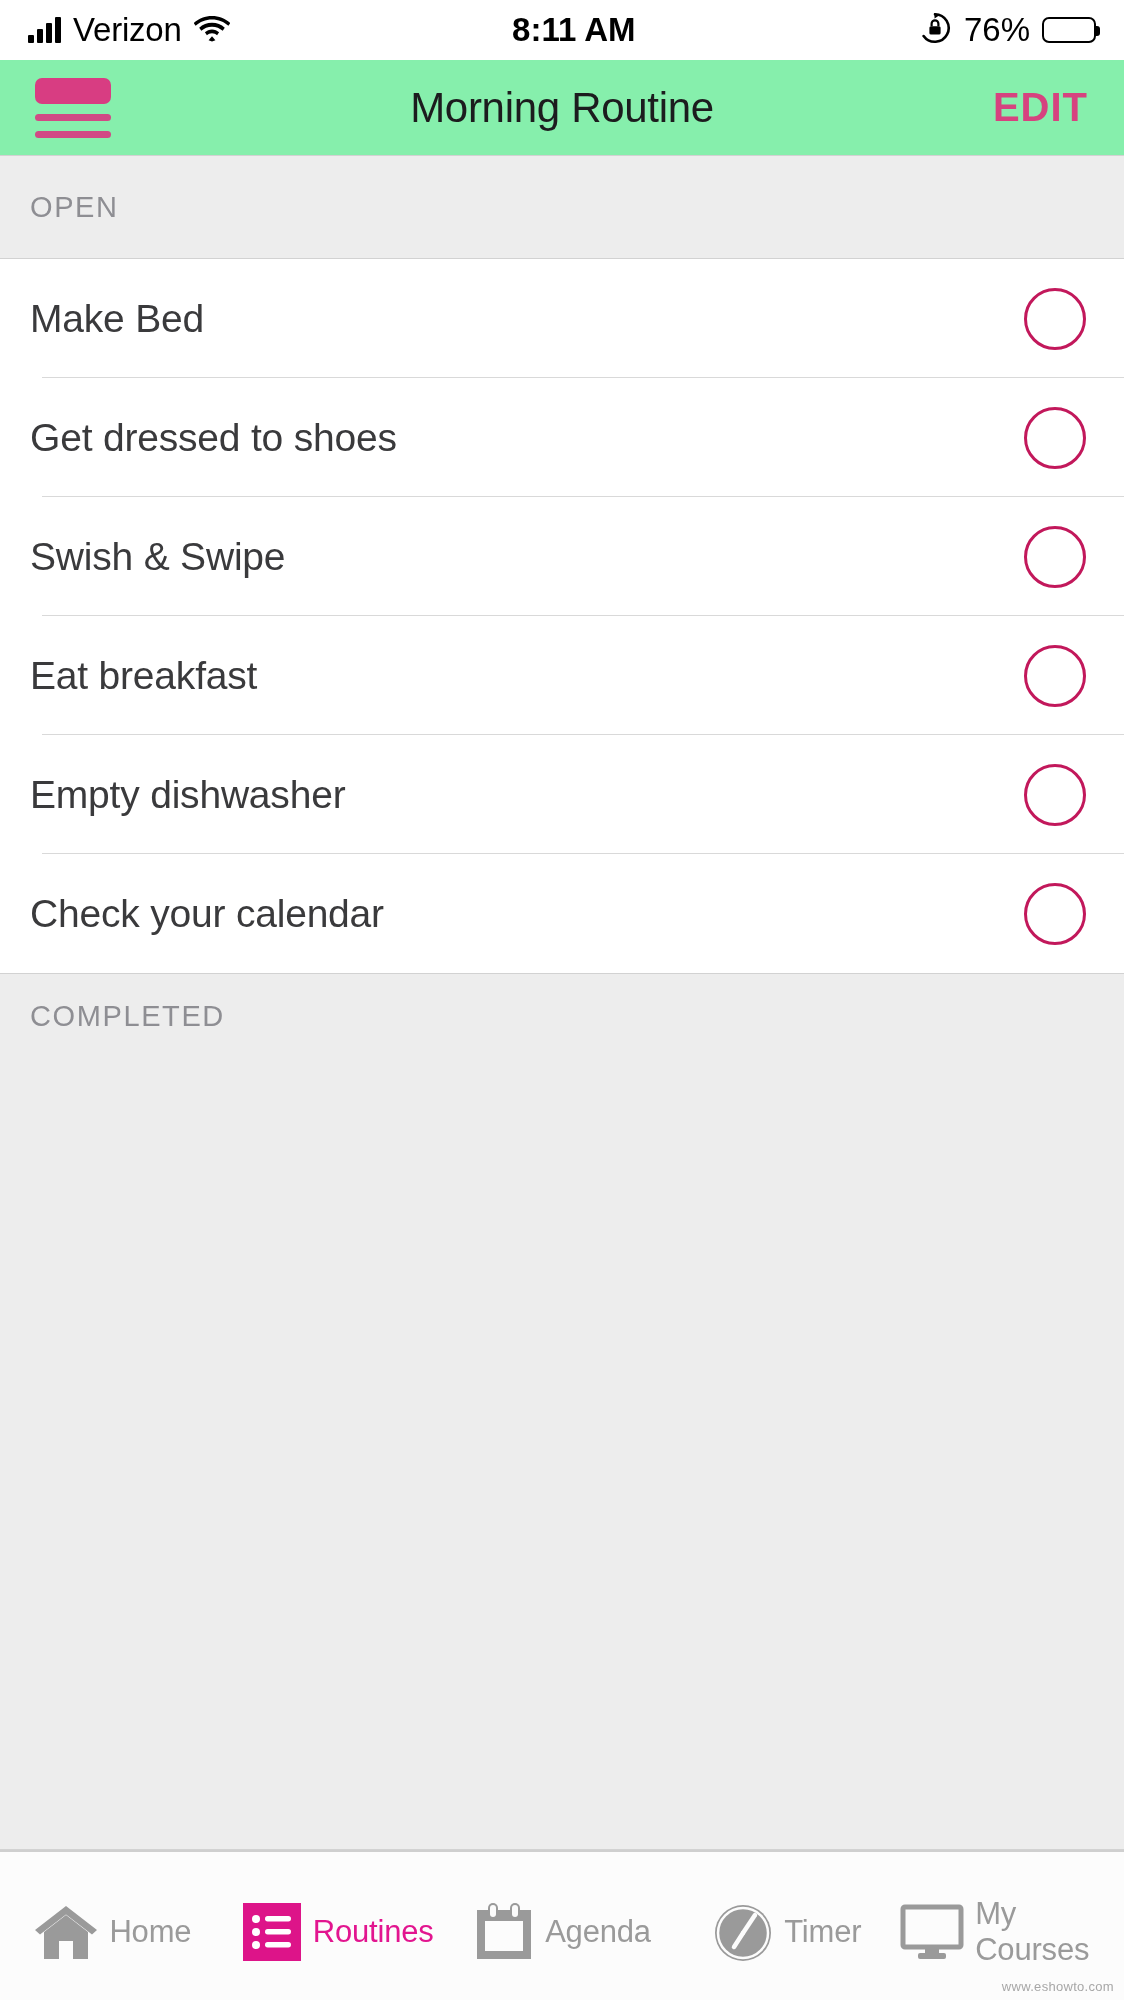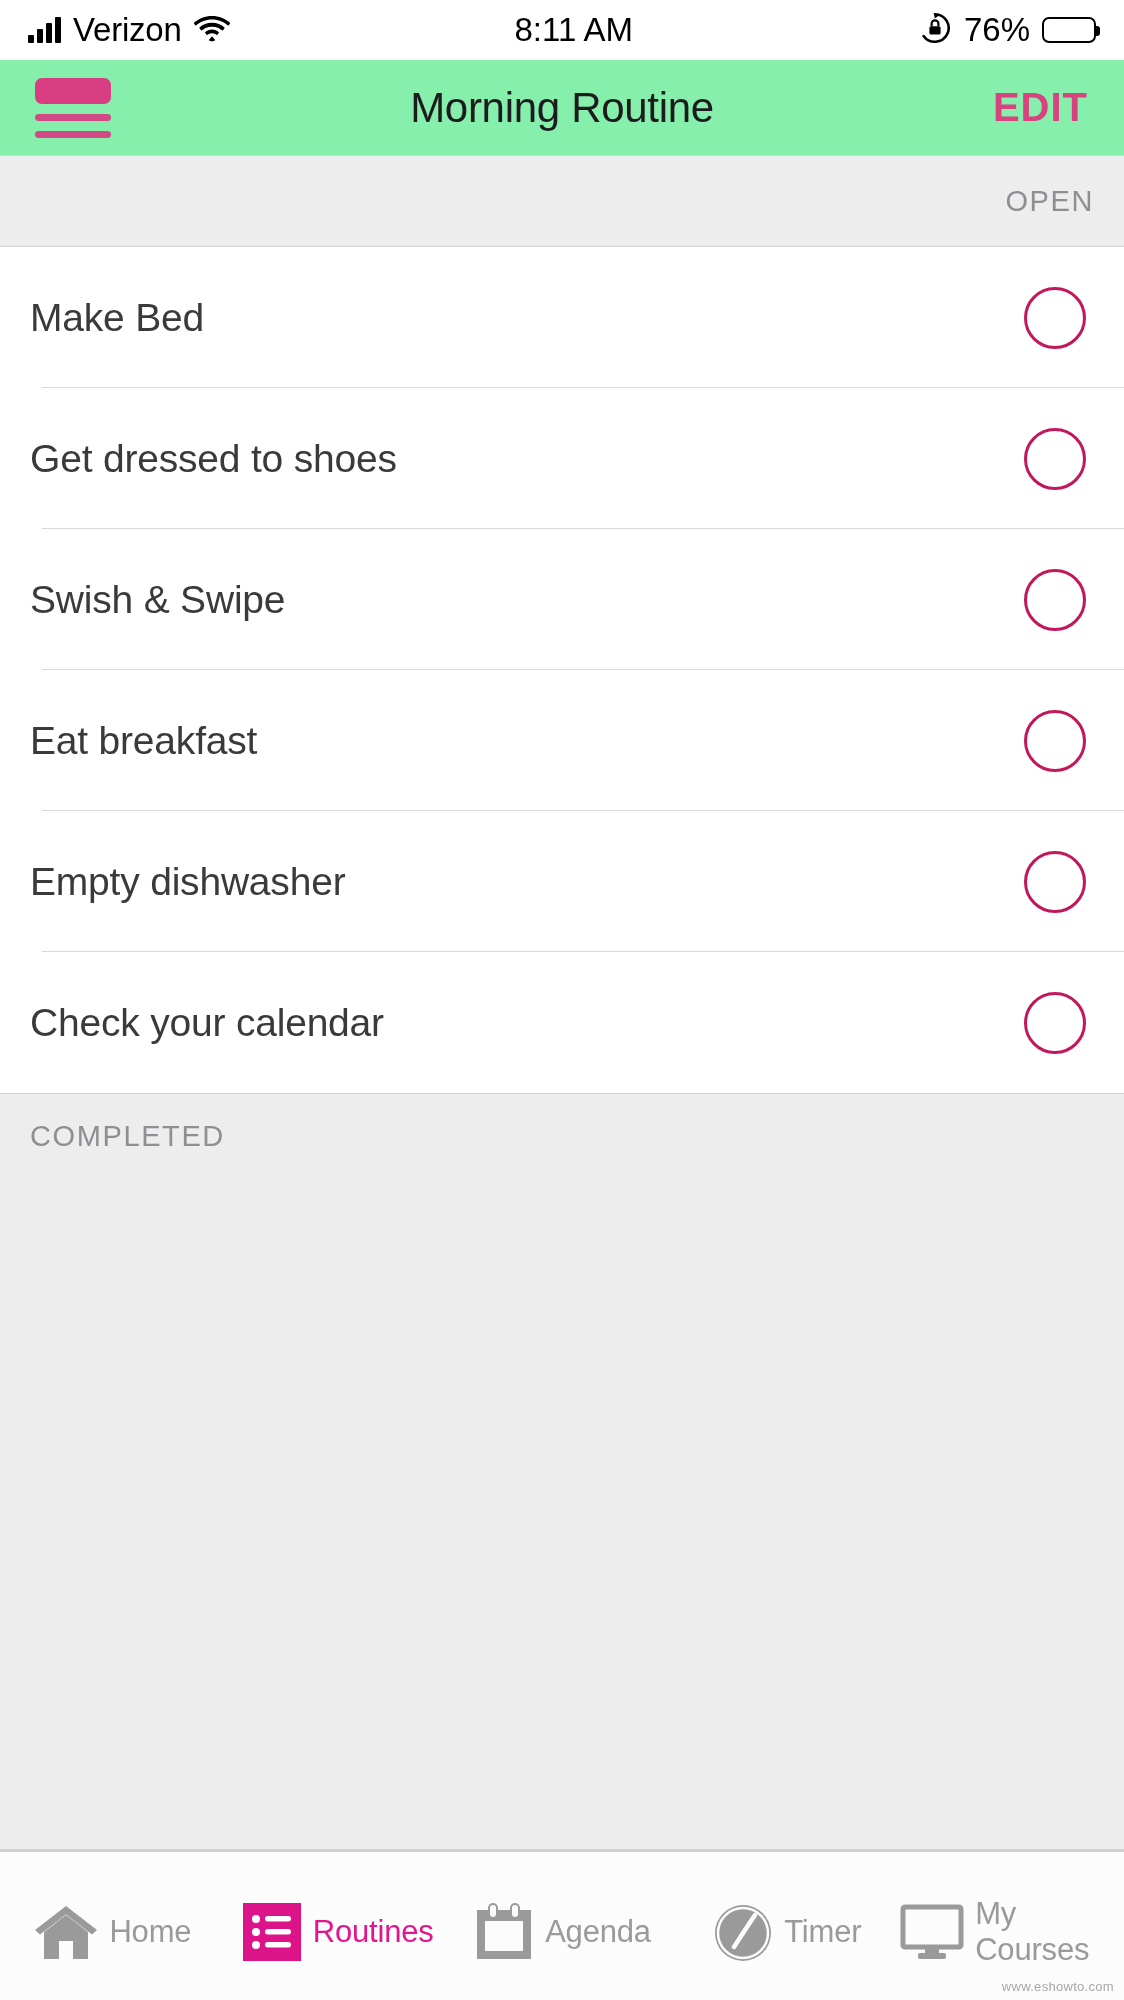--- a/index.html
+++ b/index.html
@@ -24,21 +24,21 @@
     flex:0 0 60px;
     display:flex; align-items:center;
     padding:0 28px;
     background:#ffffff;
     color:#000;
   }
   .sb-left { display:flex; align-items:center; gap:12px; flex:0 0 auto; }
   .sb-center { flex:1 1 auto; display:flex; justify-content:center; align-items:center; }
   .sb-right { display:flex; align-items:center; gap:12px; flex:0 0 auto; }
   .carrier { font-size:33px; font-weight:400; letter-spacing:-0.2px; color:#000; }
-  .sb-time { font-size:33px; font-weight:400; color:#000; letter-spacing:0px; }
+  .sb-time { font-size:33px; font-weight:700; color:#000; letter-spacing:0px; }
   .battery-pct { font-size:33px; font-weight:400; color:#000; }
 
   .signal { display:flex; align-items:flex-end; gap:3px; height:26px; }
   .signal i { display:block; width:6px; background:#000; border-radius:1px; }
   .signal i:nth-child(1){ height:8px; }
   .signal i:nth-child(2){ height:14px; }
   .signal i:nth-child(3){ height:20px; }
   .signal i:nth-child(4){ height:26px; }
 
   .battery {
@@ -83,31 +83,31 @@
 
   
   .section-head {
     background:#EDEDED;
     border-top:1.5px solid #D2D2D2;
     border-bottom:1.5px solid #D2D2D2;
     padding:0 30px;
     display:flex; align-items:center;
     flex:0 0 auto;
   }
-  .section-head.open { height:92px;justify-content:flex-end; }
+  .section-head.open { height:104px; }
   .section-head.completed { height:86px; border-bottom:none; }
   .section-head span {
     font-size:29px; letter-spacing:1.6px;
     color:#8E8E93; font-weight:400;
   }
 
   
   .task-list { background:#ffffff; flex:0 0 auto; }
   .task-row {
-    height:141px;
+    height:119px;
     display:flex; align-items:center;
     padding:0 30px 0 30px;
     position:relative;
     background:#ffffff;
     cursor:pointer;
   }
   .task-row::after {
     content:""; position:absolute;
     left:42px; right:0; bottom:0;
     height:1.5px; background:#D9D9D9;

